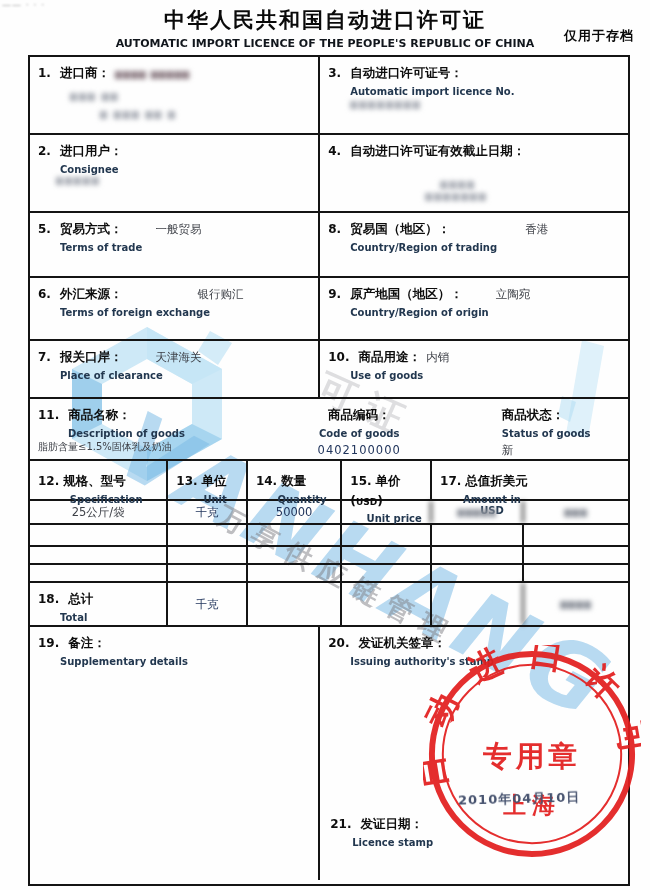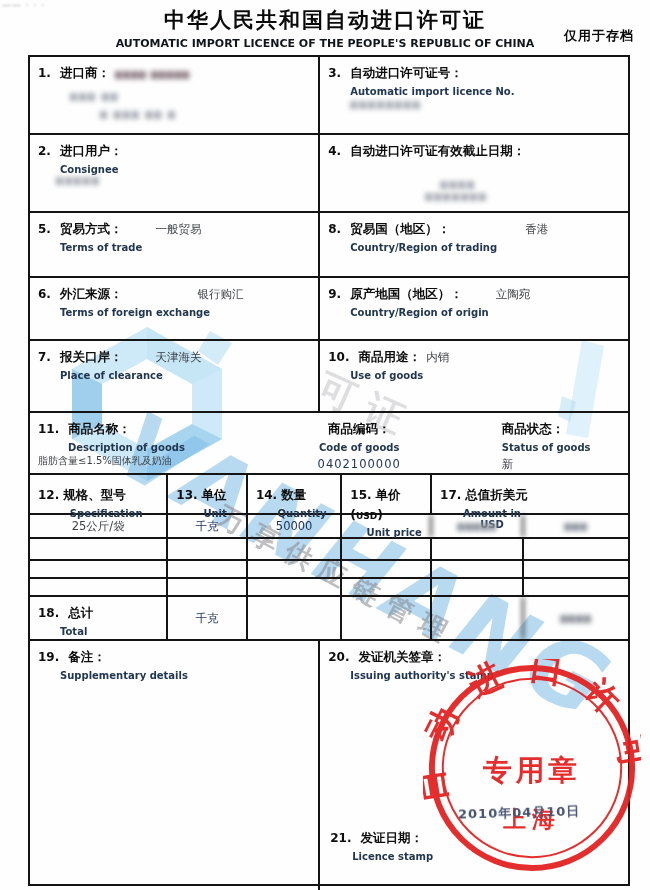--- a/index.html
+++ b/index.html
@@ -133,21 +133,21 @@
         <div class="en">Terms of foreign exchange</div>
       </div>
       <div class="cell half-r">
         <span class="no">9.</span>
         <span class="zh">原产地国（地区）：</span>
         <span class="val val-gap">立陶宛</span>
         <div class="en">Country/Region of origin</div>
       </div>
     </div>
 
-    <div class="trow" style="height:72px;">
+    <div class="trow" style="height:58px;">
       <div class="cell half-l">
         <span class="no">7.</span>
         <span class="zh">报关口岸：</span>
         <span class="val val-gap">天津海关</span>
         <div class="en">Place of clearance</div>
       </div>
       <div class="cell half-r">
         <span class="no">10.</span>
         <span class="zh">商品用途：</span>
         <span class="val">内销</span>

